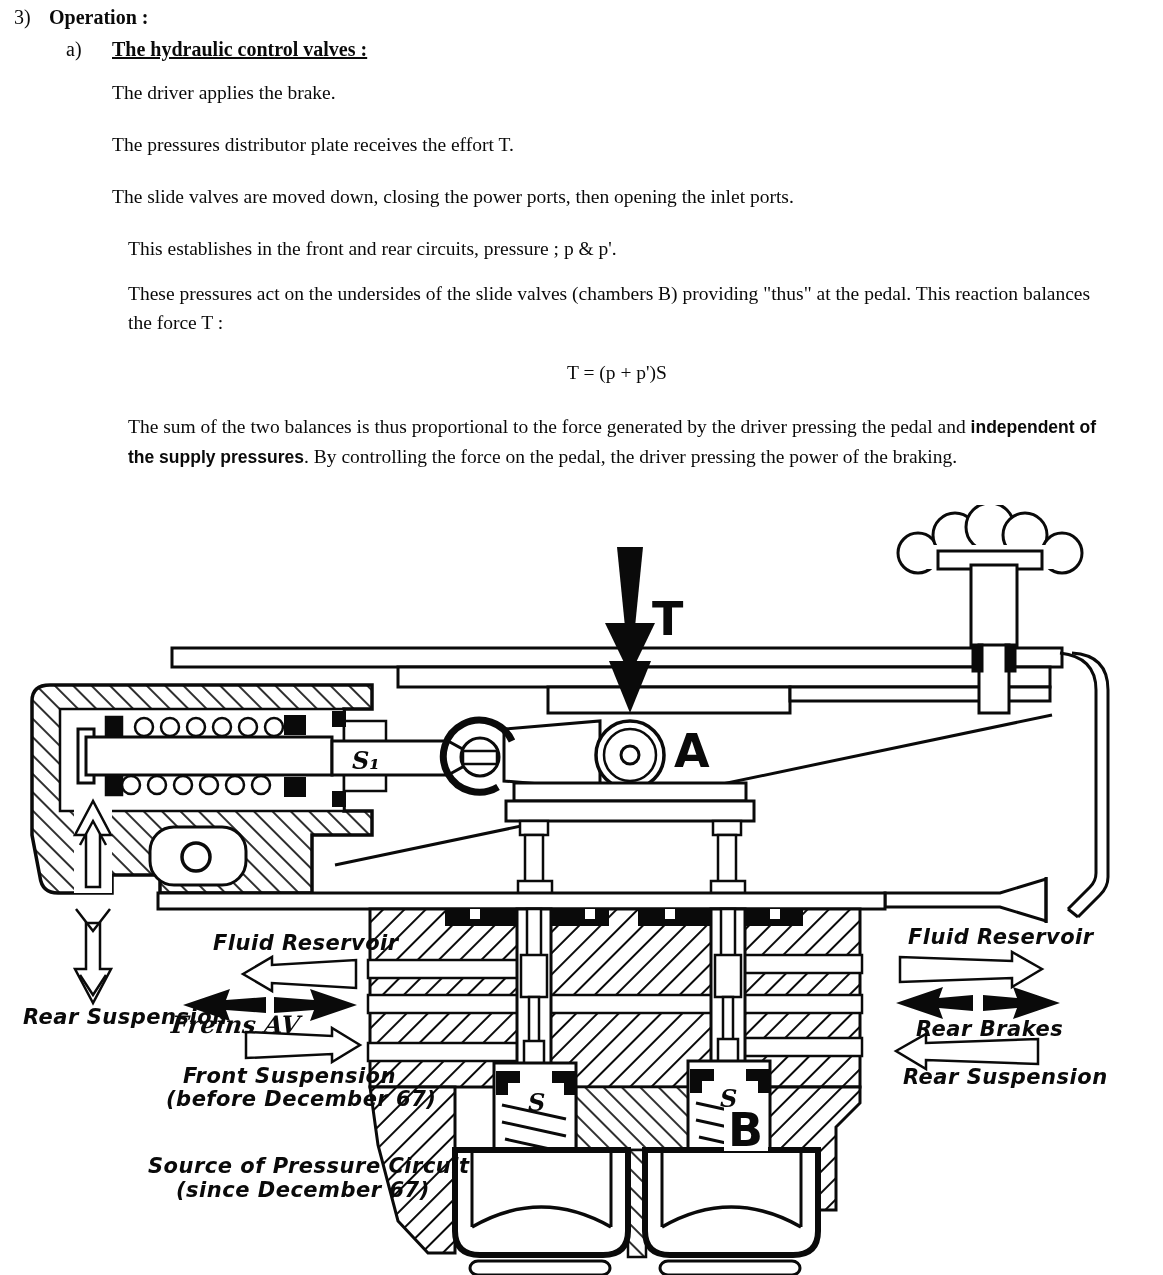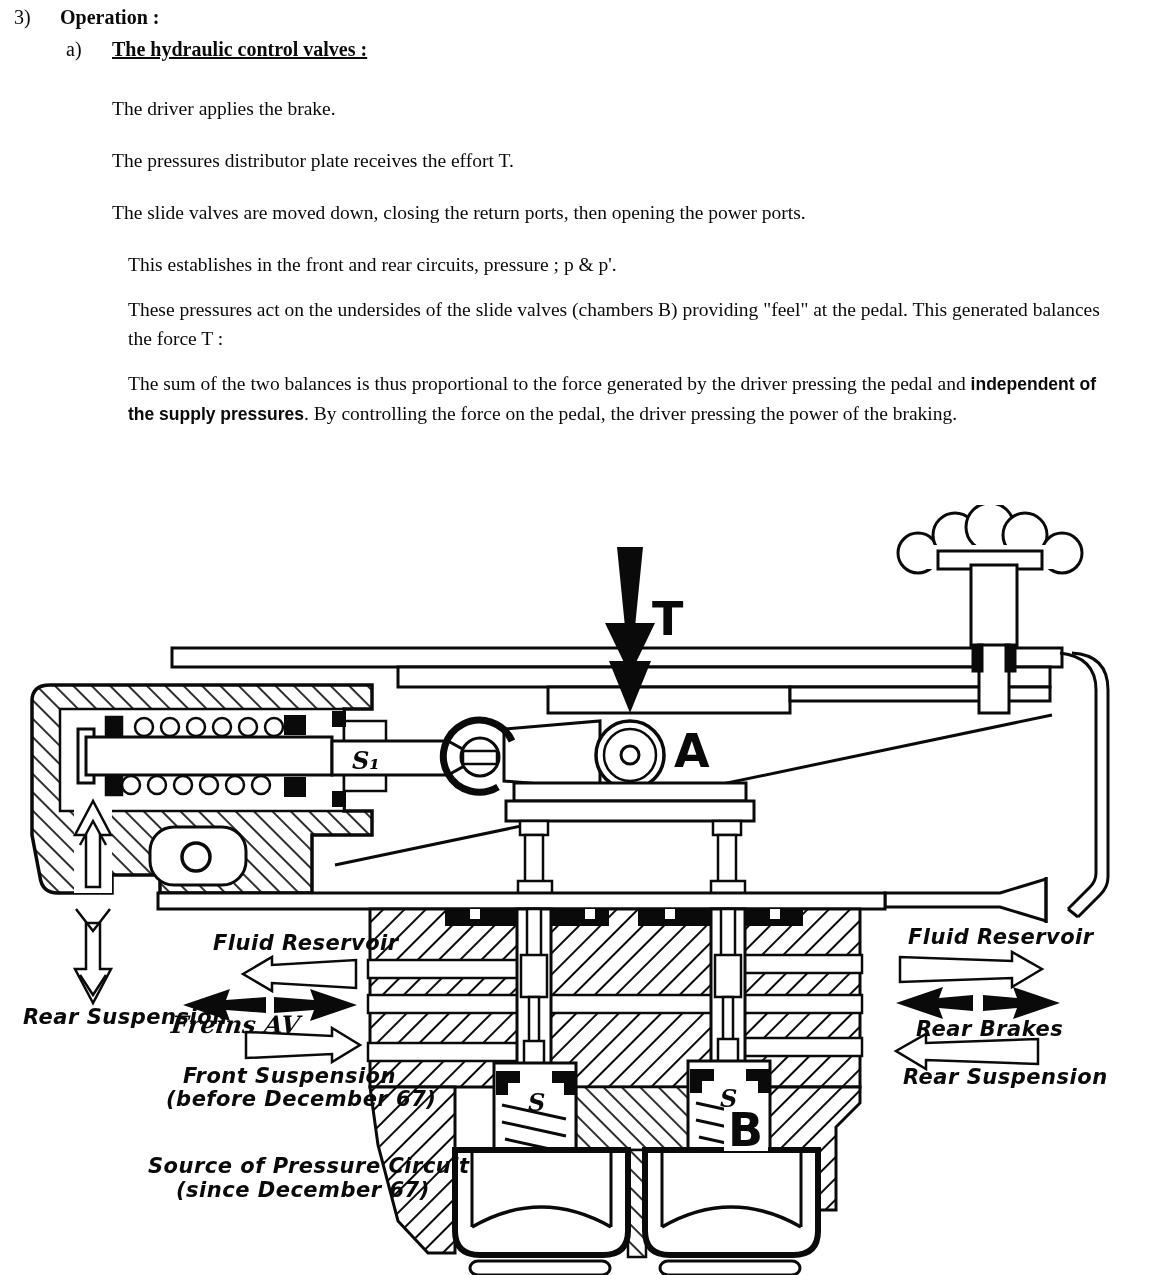--- a/index.html
+++ b/index.html
@@ -1,23 +1,23 @@
 <!DOCTYPE html>
 <html><head>
 <meta charset="utf-8">
 <style>
   html,body{margin:0;padding:0;background:#ffffff;}
   .page{position:relative;width:1163px;height:1275px;background:#fff;color:#0a0a0a;
         font-family:"Liberation Serif", serif;overflow:hidden;}
   .hrow{position:relative;height:30px;}
   .hnum{position:absolute;left:14px;top:6px;font-size:20px;}
-  .htitle{position:absolute;left:60px;top:6px;font-size:20px;font-weight:bold;}
+  .htitle{position:absolute;left:49px;top:6px;font-size:20px;font-weight:bold;}
   .snum{position:absolute;left:66px;top:38px;font-size:20px;}
   .stitle{position:absolute;left:112px;top:38px;font-size:20px;font-weight:bold;text-decoration:underline;}
-  .body-text{position:absolute;left:112px;top:94px;width:1010px;font-size:19.5px;line-height:29px;}
+  .body-text{position:absolute;left:112px;top:78px;width:1010px;font-size:19.5px;line-height:29px;}
   .para{margin:0 0 23px 0;}
   .para0{margin:16px;}
   .formula{margin:21px 0 25px 0;text-align:center;font-size:19.5px;}
   .bold-sans{font-family:"Liberation Sans",sans-serif;font-weight:bold;font-size:17.5px;}
   .diagram{position:absolute;left:0;top:505px;width:1163px;height:770px;}
   svg text{font-family:"DejaVu Sans",sans-serif;}
   .lbl{font-style:italic;font-weight:bold;font-size:21px;letter-spacing:.5px;fill:#0a0a0a;}
   .lbl-big{font-weight:bold;font-size:46px;fill:#0a0a0a;}
   .lbl-script{font-family:"DejaVu Serif",serif;font-style:italic;font-weight:bold;font-size:24px;fill:#0a0a0a;}
 </style>
@@ -29,23 +29,24 @@
   <div class="hrow">
     <span class="hnum">3)</span>
     <span class="htitle">Operation :</span>
     <span class="snum">a)</span>
     <span class="stitle">The hydraulic control valves :</span>
   </div>
 
   <div class="body-text">
     <p class="para">The driver applies the brake.</p>
     <p class="para">The pressures distributor plate receives the effort T.</p>
-    <p class="para">The slide valves are moved down, closing the return ports, then opening the power ports.</p>
+    <p class="para">The slide valves are moved down, closing the power ports, then opening the inlet ports.</p>
     <p class="para0">This establishes in the front and rear circuits, pressure ; p &amp; p'.</p>
-    <p class="para0">These pressures act on the undersides of the slide valves (chambers B) providing "feel" at the pedal. This generated balances the force T :</p>
+    <p class="para0">These pressures act on the undersides of the slide valves (chambers B) providing "thus" at the pedal. This reaction balances the force T :</p>
+    <div class="formula">T = (p + p')S</div>
     <p class="para0"><span>The sum of the two balances is thus proportional to the force generated by the driver pressing the pedal and </span><span class="bold-sans">independent of the supply pressures</span><span>. By controlling the force on the pedal, the driver pressing the power of the braking.</span></p>
   </div>
 
   <svg class="diagram" viewBox="0 0 1163 770" xmlns="http://www.w3.org/2000/svg">
     <defs>
       <pattern id="hA" width="13" height="13" patternUnits="userSpaceOnUse" patternTransform="rotate(-45)">
         <rect width="13" height="13" fill="#fff"></rect>
           <line x1="2" y1="0" x2="2" y2="13" stroke="#0a0a0a" stroke-width="1.7"></line>
       </pattern>
       <pattern id="hB" width="15" height="15" patternUnits="userSpaceOnUse" patternTransform="rotate(45)">

